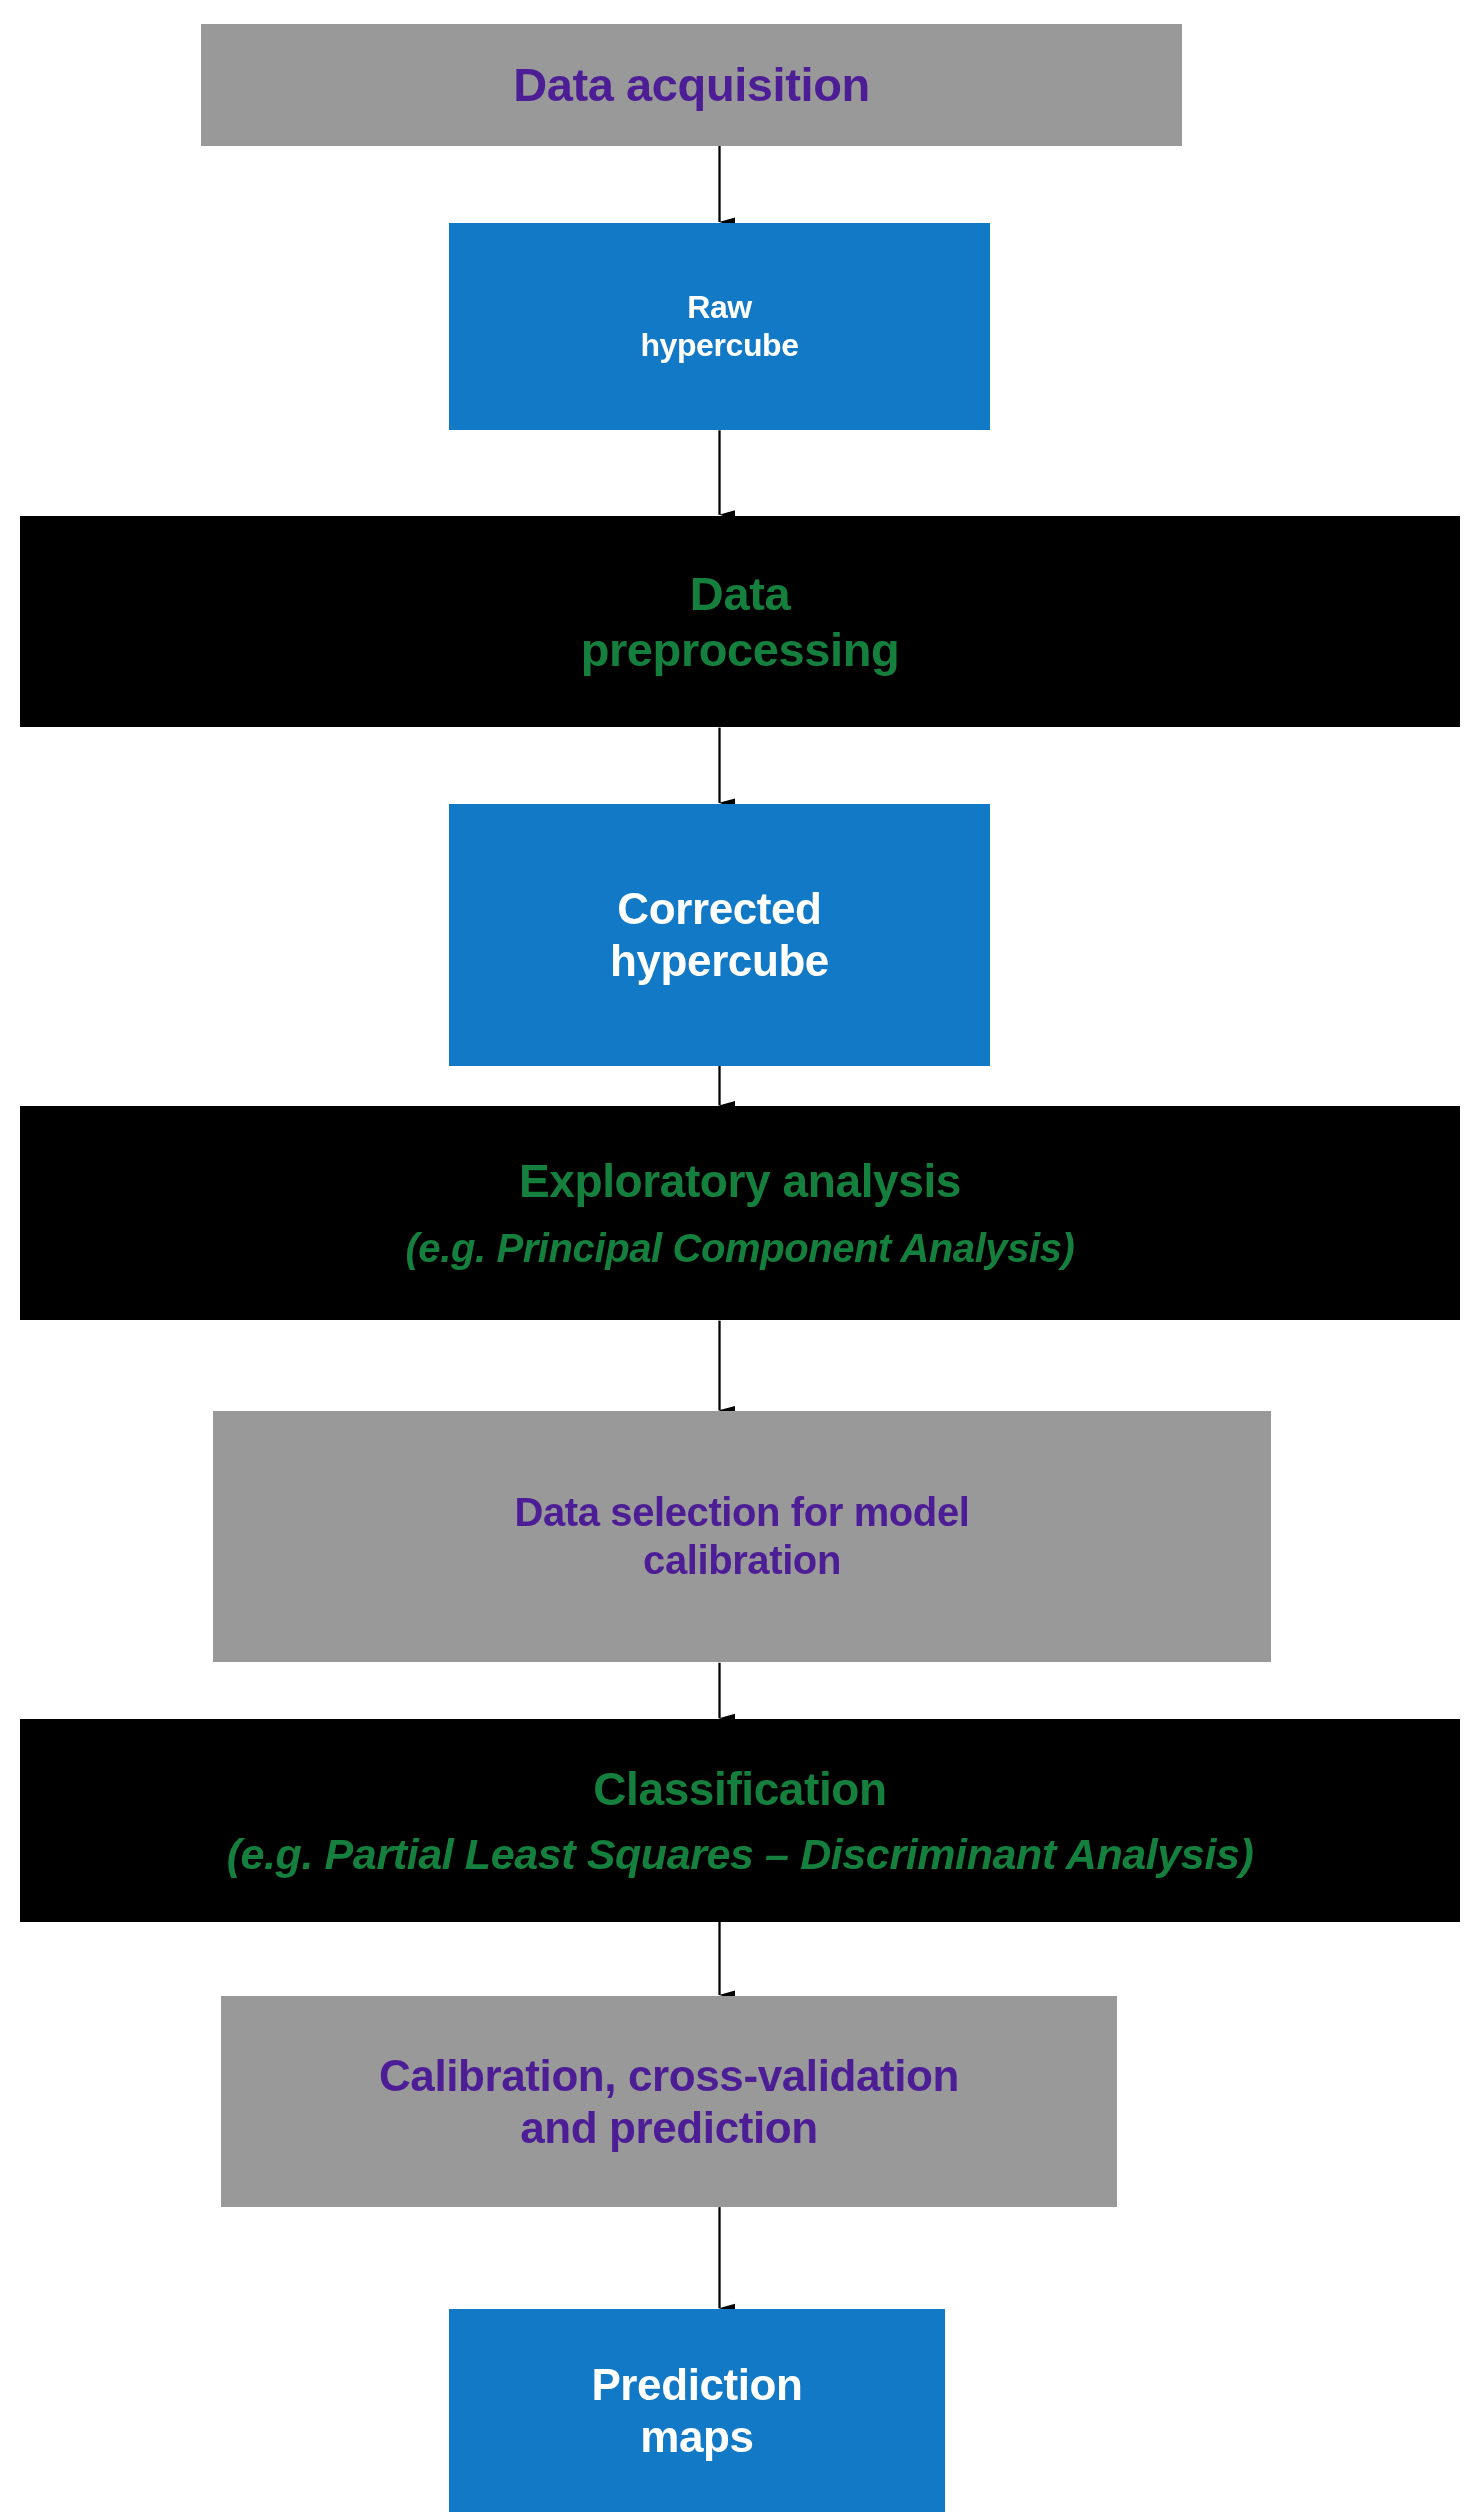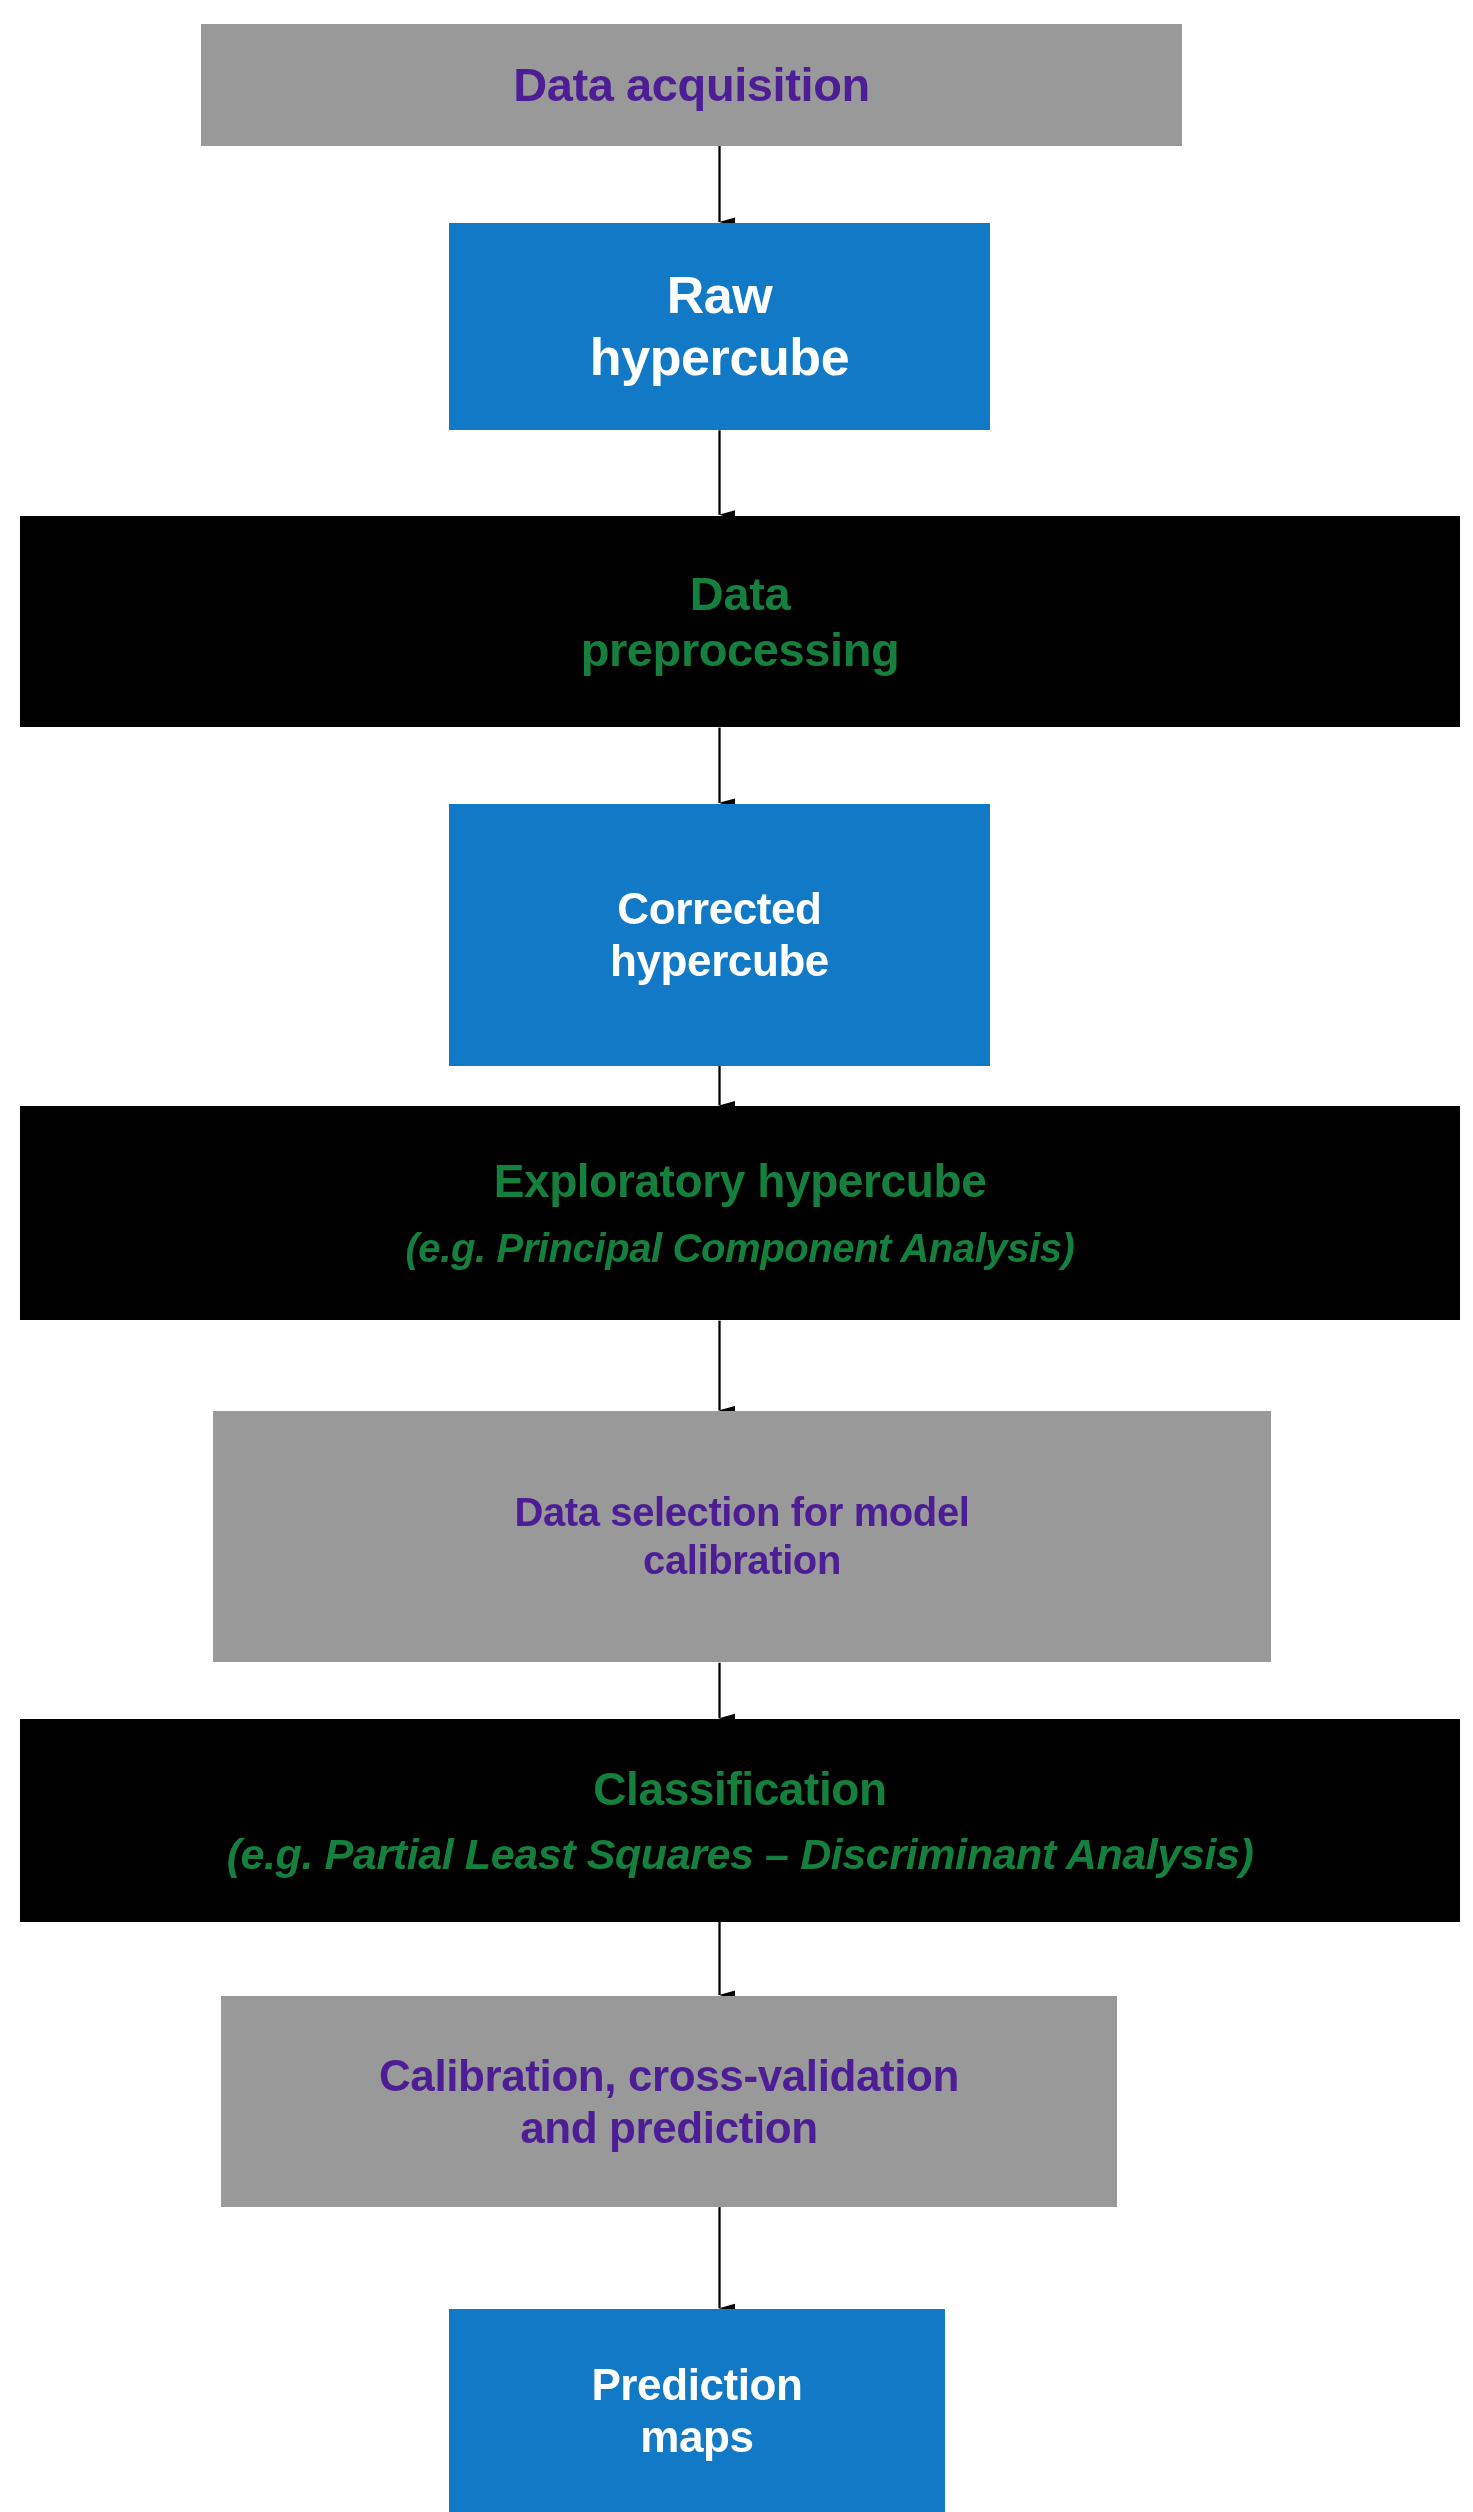--- a/index.html
+++ b/index.html
@@ -60,21 +60,21 @@
   .connector {
     position: absolute;
     left: 0; top: 0;
     width: 1474px;
     height: 2512px;
     pointer-events: none;
   }
 
   
   #n-data-acquisition { left: 201px;  top: 23.6px;   width: 981px; height: 122px; font-size: 47px; }
-  #n-raw-hypercube    { left: 449px;  top: 223px;  width: 541px;  height: 207px; font-size: 52px; }
+  #n-raw-hypercube    { left: 449px;  top: 223px;  width: 541px;  height: 207px; font-size: 32px; }
   #n-data-preprocessing{left: 20px;   top: 516px;  width: 1440px; height: 211px; font-size: 47px; }
   #n-corrected-hypercube{left:449px;  top: 804px; width: 541px;  height: 262px; font-size: 44px; }
   #n-exploratory-analysis{left: 20px; top: 1106px; width: 1440px; height: 214px; font-size: 46px; }
   #n-data-selection   { left: 213px;  top: 1411px; width: 1058px; height: 251px; font-size: 40px; }
   #n-classification   { left: 20px;   top: 1719px; width: 1440px; height: 203px; font-size: 46px; }
   #n-calibration      { left: 221px;  top: 1996px; width: 896px; height: 211px; font-size: 44px; }
   #n-prediction-maps  { left: 449px;  top: 2309px; width: 496px;  height: 203px; font-size: 44px; }
 
   #n-exploratory-analysis .subtitle { font-size: 40px; margin-top: 16px; }
   #n-classification .subtitle { font-size: 43px; margin-top: 13px; }
@@ -115,21 +115,21 @@
     <span class="title">Data
 preprocessing</span>
   </div>
 
   <div class="node blue" id="n-corrected-hypercube">
     <span class="title">Corrected
 hypercube</span>
   </div>
 
   <div class="node black" id="n-exploratory-analysis">
-    <span class="title">Exploratory hypercube</span>
+    <span class="title">Exploratory analysis</span>
     <span class="subtitle">(e.g. Principal Component Analysis)</span>
   </div>
 
   <div class="node gray" id="n-data-selection">
     <span class="title">Data selection for model
 calibration</span>
   </div>
 
   <div class="node black" id="n-classification">
     <span class="title">Classification</span>

